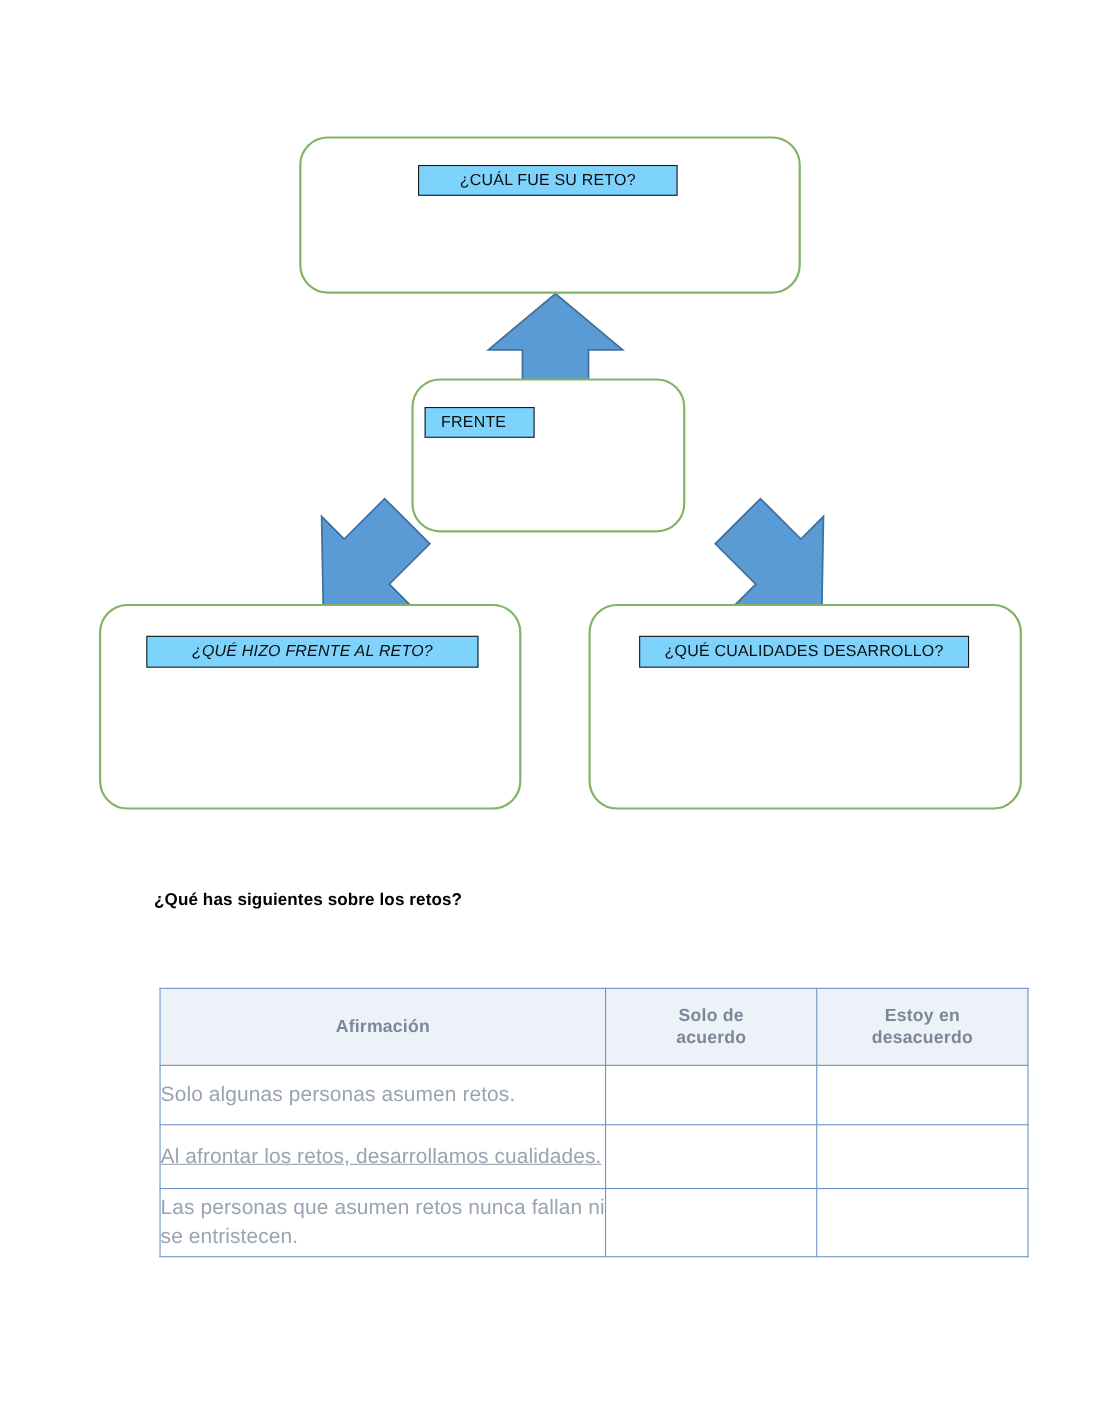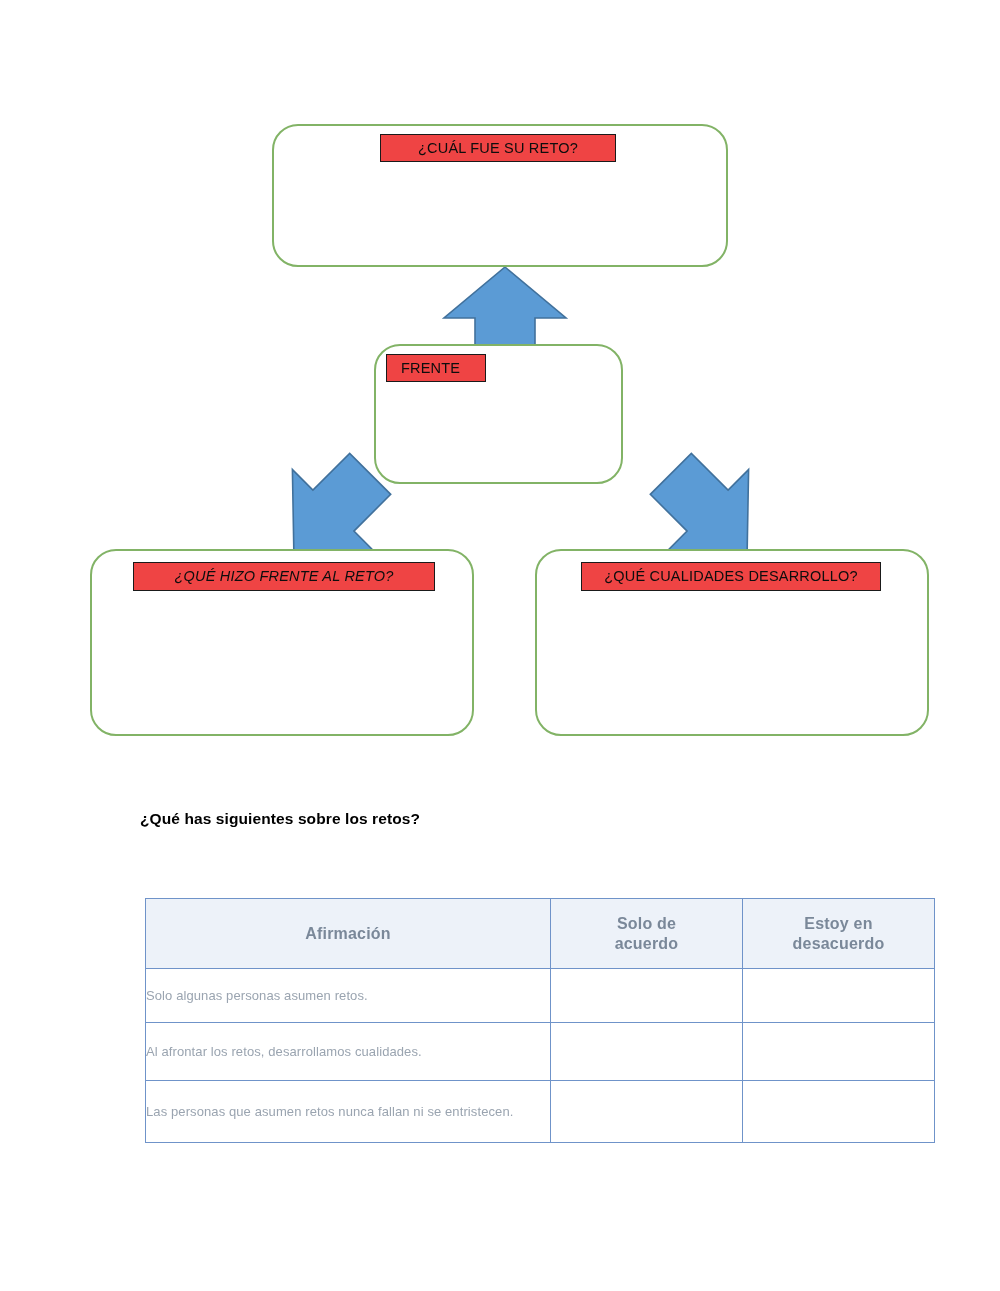--- a/index.html
+++ b/index.html
@@ -40,31 +40,32 @@
     z-index: 3;
   }
   .node-top    { left: 272px; top: 124px; width: 456px; height: 143px; }
   .node-middle { left: 374px; top: 344px; width: 249px; height: 140px; }
   .node-left   { left: 90px;  top: 549px; width: 384px; height: 187px; }
   .node-right  { left: 535px; top: 549px; width: 394px; height: 187px; }
 
   .node-label {
     position: absolute;
     box-sizing: border-box;
-    background: #ef4444;
+    background: #7dd3fc;
     border: 1.4px solid #1a1a1a;
     color: #0d0d0d;
     font-size: 14.5px;
     line-height: 1;
     letter-spacing: .2px;
     display: flex;
     align-items: center;
     justify-content: center;
     white-space: nowrap;
     z-index: 5;
+    margin-top: 16px;
   }
   .lbl-top    { left: 380px; top: 134px; width: 236px; height: 28px; }
   .lbl-nombre { left: 386px; top: 354px; width: 100px; height: 28px; justify-content: flex-start; padding-left: 14px; }
   .lbl-left   { left: 133px; top: 562px; width: 302px; height: 29px; font-style: italic; }
   .lbl-right  { left: 581px; top: 562px; width: 300px; height: 29px; }
 
   .arrow {
     position: absolute;
     z-index: 2;
     overflow: visible;
@@ -122,28 +123,28 @@
     font-weight: bold;
     color: #7a8899;
     line-height: 1.25;
     letter-spacing: .2px;
   }
   .stmt-table tbody td {
     background: #ffffff;
   }
   .stmt-cell {
     padding: 0 0 0 20px;
-    font-size: 13px;
+    font-size: 19px;
     color: #9aa4b0;
     line-height: 1.35;
     letter-spacing: .1px;
     margin-top: 22px;
   }
   .row-1 td { height: 54px; }
-  .row-2 td { height: 58px; }
+  .row-2 td { height: 58px; text-decoration: underline; }
   .row-3 td { height: 62px; }
   .opt-cell { cursor: pointer; }
 </style>
 </head>
 <body>
 
 <div class="page">
 
   <div class="diagram">
 

